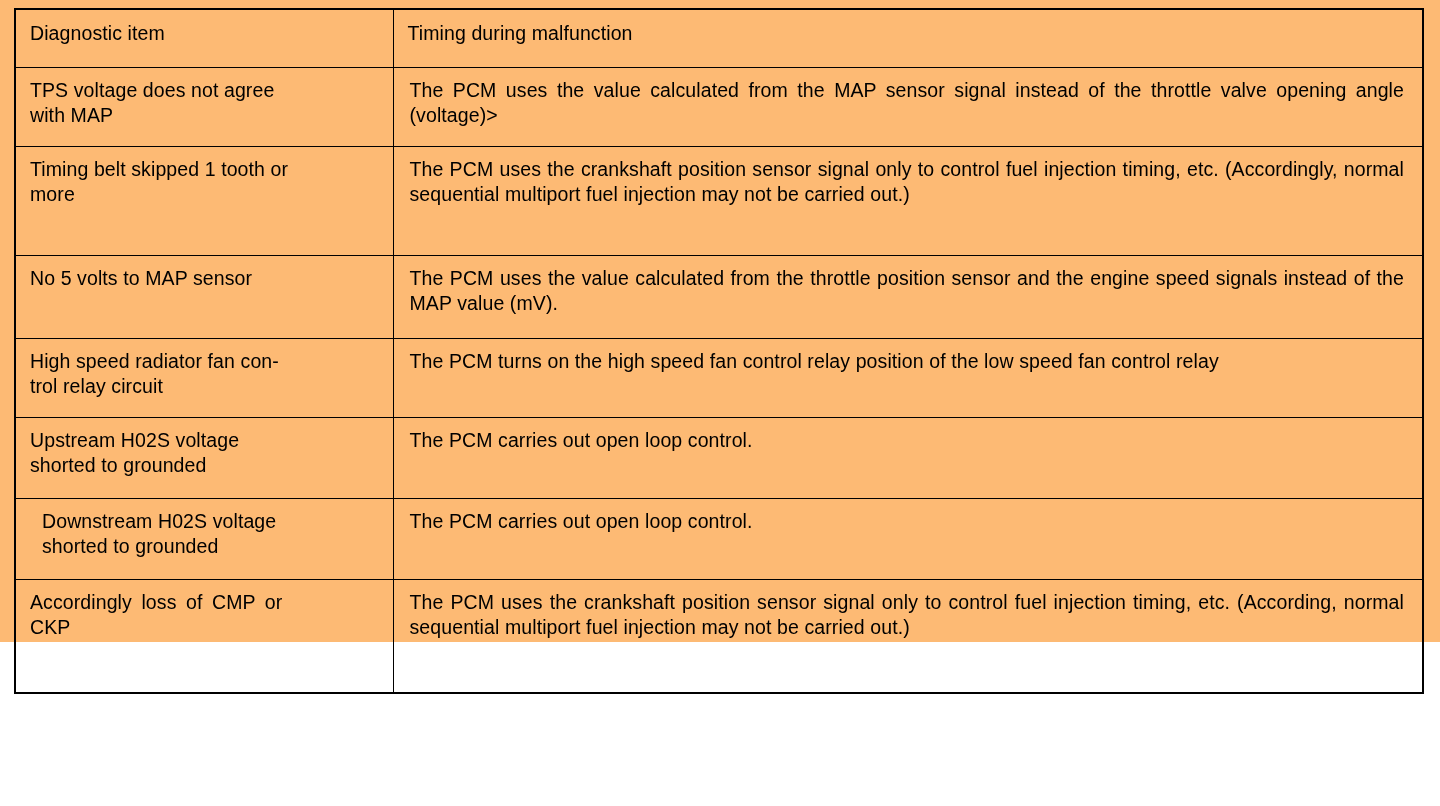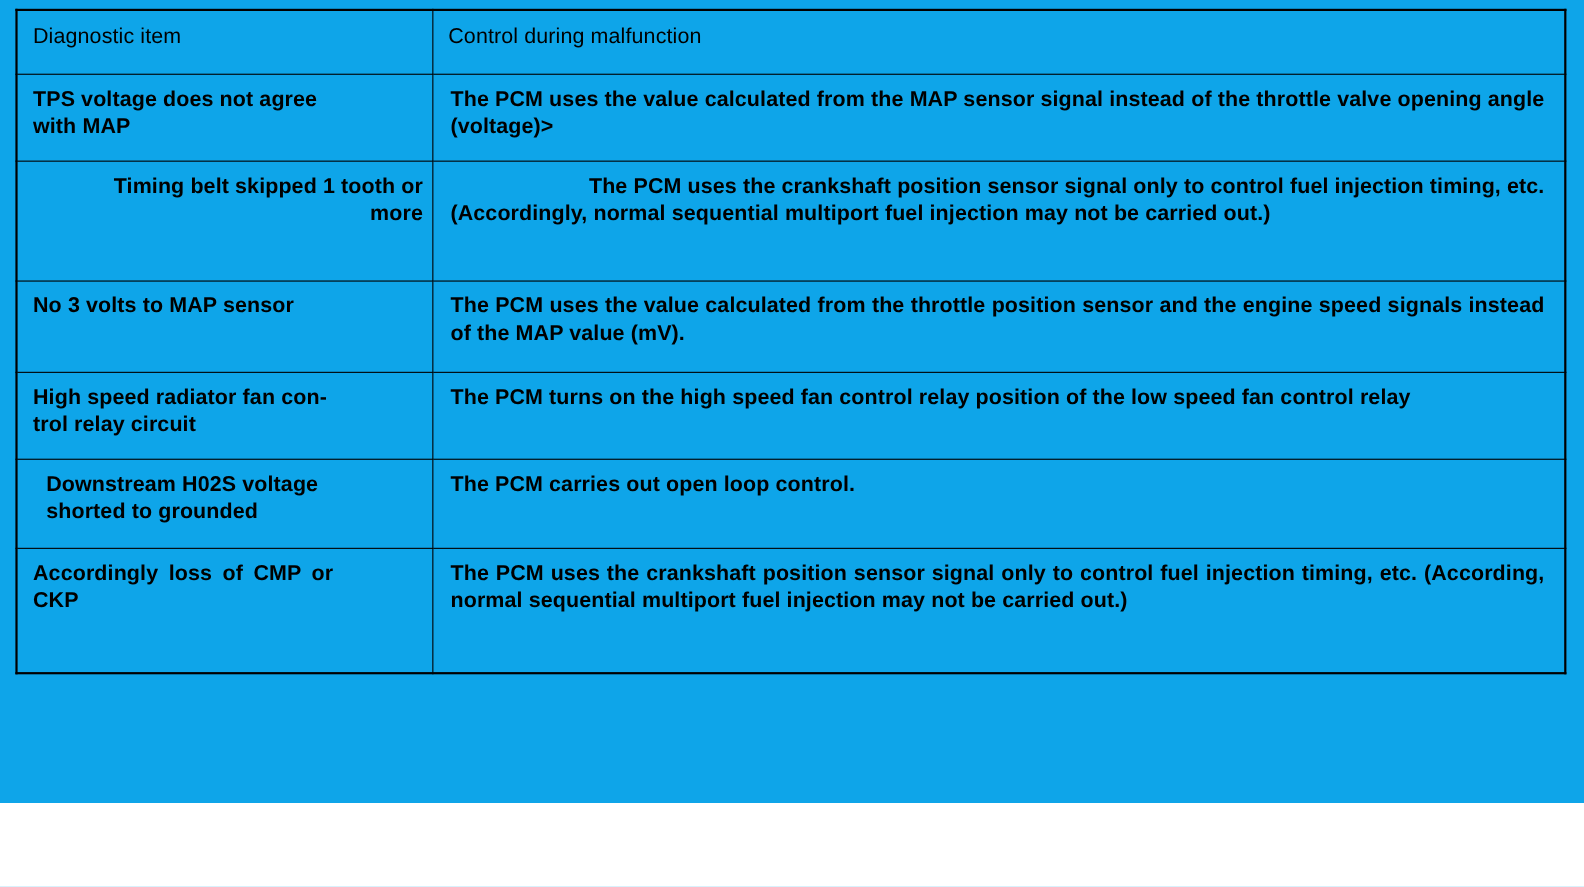--- a/index.html
+++ b/index.html
@@ -11,22 +11,22 @@
     width: 1440px;
     height: 806px;
     font-family: "Liberation Sans", sans-serif;
     color: #000000;
     overflow: hidden;
   }
 
   .page {
     position: relative;
     width: 1440px;
-    height: 730px;
-    background: #0ea5e9;
+    height: 642px;
+    background: #fdba74;
   }
 
   .diag-table {
     position: absolute;
     left: 14px;
     top: 8px;
     width: 1408px;
     border-collapse: collapse;
     table-layout: fixed;
     border: 2.5px solid #000000;
@@ -47,21 +47,21 @@
   
   .header-row td {
     font-weight: 400;
     padding-top: 11px;
     padding-bottom: 12px;
     height: 34px;
   }
 
   
   .body-row td {
-    font-weight: 700;
+    font-weight: 400;
   }
 
   .body-row td.item-cell {
     padding-right: 8px;
   }
 
   .body-row td.ctrl-cell {
     padding-left: 16px;
     padding-right: 18px;
   }
@@ -69,21 +69,21 @@
   
   .justify {
     text-align: justify;
     text-align-last: left;
   }
   .justify-wide {
     word-spacing: 4px;
   }
 
   .r1 td { height: 58px; }
-  .r2 td { height: 88px; text-align: right; }
+  .r2 td { height: 88px; }
   .r3 td { height: 62px; }
   .r4 td { height: 58px; }
   .r5 td { height: 58px; }
   .r6 td { height: 60px; }
   .r7 td { height: 60px; padding-left: 26px; }
   .r8 td { height: 92px; }
 
   .cell-text {
     display: block;
     white-space: pre-line;
@@ -98,21 +98,21 @@
     <colgroup>
       <col class="c-item">
       <col class="c-ctrl">
     </colgroup>
     <tbody>
       <tr class="header-row">
         <td>
           <span class="cell-text">Diagnostic item</span>
         </td>
         <td>
-          <span class="cell-text">Control during malfunction</span>
+          <span class="cell-text">Timing during malfunction</span>
         </td>
       </tr>
 
       <tr class="body-row r1">
         <td class="item-cell">
           <span class="cell-text">TPS voltage does not agree
 with MAP</span>
         </td>
         <td class="ctrl-cell justify">
           <span class="cell-text">The PCM uses the value calculated from the MAP sensor signal instead of the throttle valve opening angle (voltage)&gt;</span>
@@ -124,38 +124,47 @@
           <span class="cell-text">Timing belt skipped 1 tooth or
 more</span>
         </td>
         <td class="ctrl-cell justify">
           <span class="cell-text">The PCM uses the crankshaft position sensor signal only to control fuel injection timing, etc. (Accordingly, normal sequential multiport fuel injection may not be carried out.)</span>
         </td>
       </tr>
 
       <tr class="body-row r3">
         <td class="item-cell">
-          <span class="cell-text">No 3 volts to MAP sensor</span>
+          <span class="cell-text">No 5 volts to MAP sensor</span>
         </td>
         <td class="ctrl-cell justify">
           <span class="cell-text">The PCM uses the value calculated from the throttle position sensor and the engine speed signals instead of the MAP value (mV).</span>
         </td>
       </tr>
 
 
       <tr class="body-row r5">
         <td class="item-cell">
           <span class="cell-text">High speed radiator fan con-
 trol relay circuit</span>
         </td>
         <td class="ctrl-cell justify">
           <span class="cell-text">The PCM turns on the high speed fan control relay position of the low speed fan control relay</span>
         </td>
       </tr>
 
+      <tr class="body-row r6">
+        <td class="item-cell">
+          <span class="cell-text">Upstream H02S voltage
+shorted to grounded</span>
+        </td>
+        <td class="ctrl-cell">
+          <span class="cell-text">The PCM carries out open loop control.</span>
+        </td>
+      </tr>
 
       <tr class="body-row r7">
         <td class="item-cell">
           <span class="cell-text">Downstream H02S voltage
 shorted to grounded</span>
         </td>
         <td class="ctrl-cell">
           <span class="cell-text">The PCM carries out open loop control.</span>
         </td>
       </tr>

